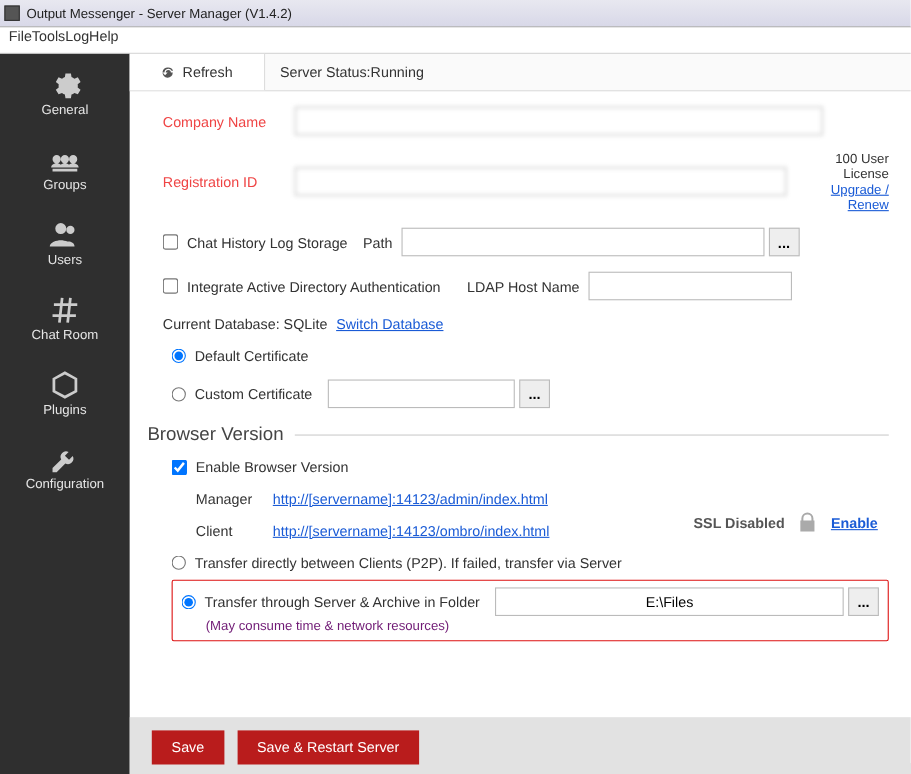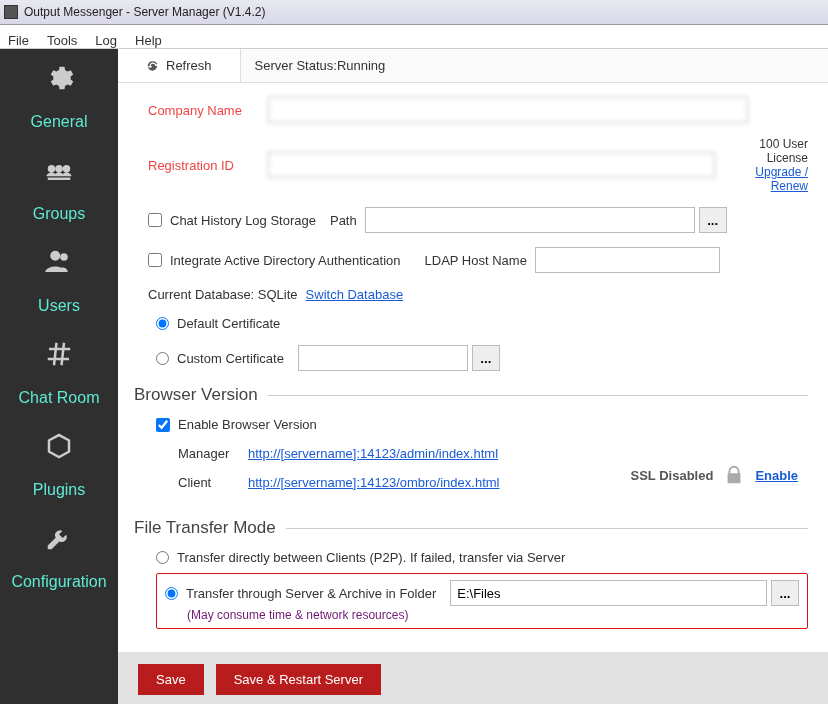--- a/index.html
+++ b/index.html
@@ -1,27 +1,27 @@
 <!DOCTYPE html>
 <html><head>
 <meta charset="utf-8">
 <style>
   * { box-sizing: border-box; margin: 0; padding: 0; font-family: "Segoe UI", Tahoma, sans-serif; }
   body { width: 828px; height: 704px; background: #fff; font-size: 13px; color: #333; overflow:hidden; }
   
   .titlebar { height: 22px; background: linear-gradient(#e8e8f0,#d8d8e8); border-bottom:1px solid #999; display:flex; align-items:center; padding:12px 4px; font-size:12px; color:#222;}
   .titlebar .app-icon { width:14px; height:14px; background:#555; margin-right:6px; border:1px solid #333; }
-  .menubar { height:24px; background:#fff; border-bottom:1px solid #ccc; display:flex; align-items:flex-end; padding:0 8px; font-size:13px; gap:18px; color:#333;}
+  .menubar { height:24px; background:#fff; border-bottom:1px solid #ccc; display:flex; align-items:flex-start; padding:0 8px; font-size:13px; color:#333;}
   .menubar span { cursor:default; }
   
   .main { display:flex; height: calc(704px - 22px - 24px); }
   .sidebar { width:118px; background:#2f2f2f; color:#ddd; display:flex; flex-direction:column; }
   .side-item { display:flex; flex-direction:column; align-items:center; justify-content:center; padding:14px 0 10px 0; cursor:pointer; }
   .side-item svg { width:30px; height:30px; fill:#ccc; }
-  .side-item span { margin-top:20px; font-size:16px; color:#5eead4; }
+  .side-item span { margin-top:0; font-size:12px; color:#e5e5e5; }
   .content { flex:1; background:#fff; display:flex; flex-direction:column; }
   
   .toolbar { height:34px; border-bottom:1px solid #ddd; background:#fafafa; display:flex; align-items:center; }
   .tool-tab { height:100%; display:flex; align-items:center; padding:0 28px; border-right:1px solid #ddd; cursor:pointer; background:#fff; }
   .tool-tab .ref-icon { width:14px; height:14px; margin-right:6px; fill:#555;}
   .status-box { padding:0 14px; height:100%; display:flex; align-items:center; }
   .form-area { padding: 14px 20px 12px 30px; flex:1; overflow:auto; }
   .row { display:flex; align-items:center; margin-bottom:14px; }
   .lbl { width:120px; color:#ef4444; }
   .text-input { height:26px; border:1px solid #bbb; padding:0 6px; background:#fff; font-size:13px; }
@@ -178,33 +178,29 @@
         </div>
         <div class="ssl-status" style="margin-right:10px">
           <span>SSL Disabled</span>
           <svg class="lock-icon" viewBox="0 0 24 24">
               <path d="M6 10V8a6 6 0 1112 0v2h1v11H5V10h1zm2 0h8V8a4 4 0 00-8 0v2z"></path>
             </svg>
           <span class="link">Enable</span>
         </div>
       </div>
 
-      <div class="section-title">
-        <span>File Transfer Mode</span>
-        <div class="line"></div>
-      </div>
       <div class="row" style="margin-left:8px; margin-bottom:8px">
         <input type="radio" name="tm" style="">
         <span>Transfer directly between Clients (P2P).  If failed, transfer via Server</span>
       </div>
       <div class="highlight-box" style="margin-left:8px">
         <div class="row" style="margin-bottom:0">
           <input type="radio" name="tm" checked="" style="">
           <span style="margin-right:14px">Transfer through Server &amp; Archive in Folder</span>
-          <input class="text-input" style="flex: 1 1 0%;" value="E:\Files">
+          <input class="text-input" style="flex: 1 1 0%; text-align: center;" value="E:\Files">
           <button class="browse-btn">...</button>
         </div>
         <div class="note">(May consume time &amp; network resources)</div>
       </div>
 
     </div>
 
     <div class="footer-bar">
       <button class="prim-btn">Save</button>
       <button class="prim-btn">Save &amp; Restart Server</button>

